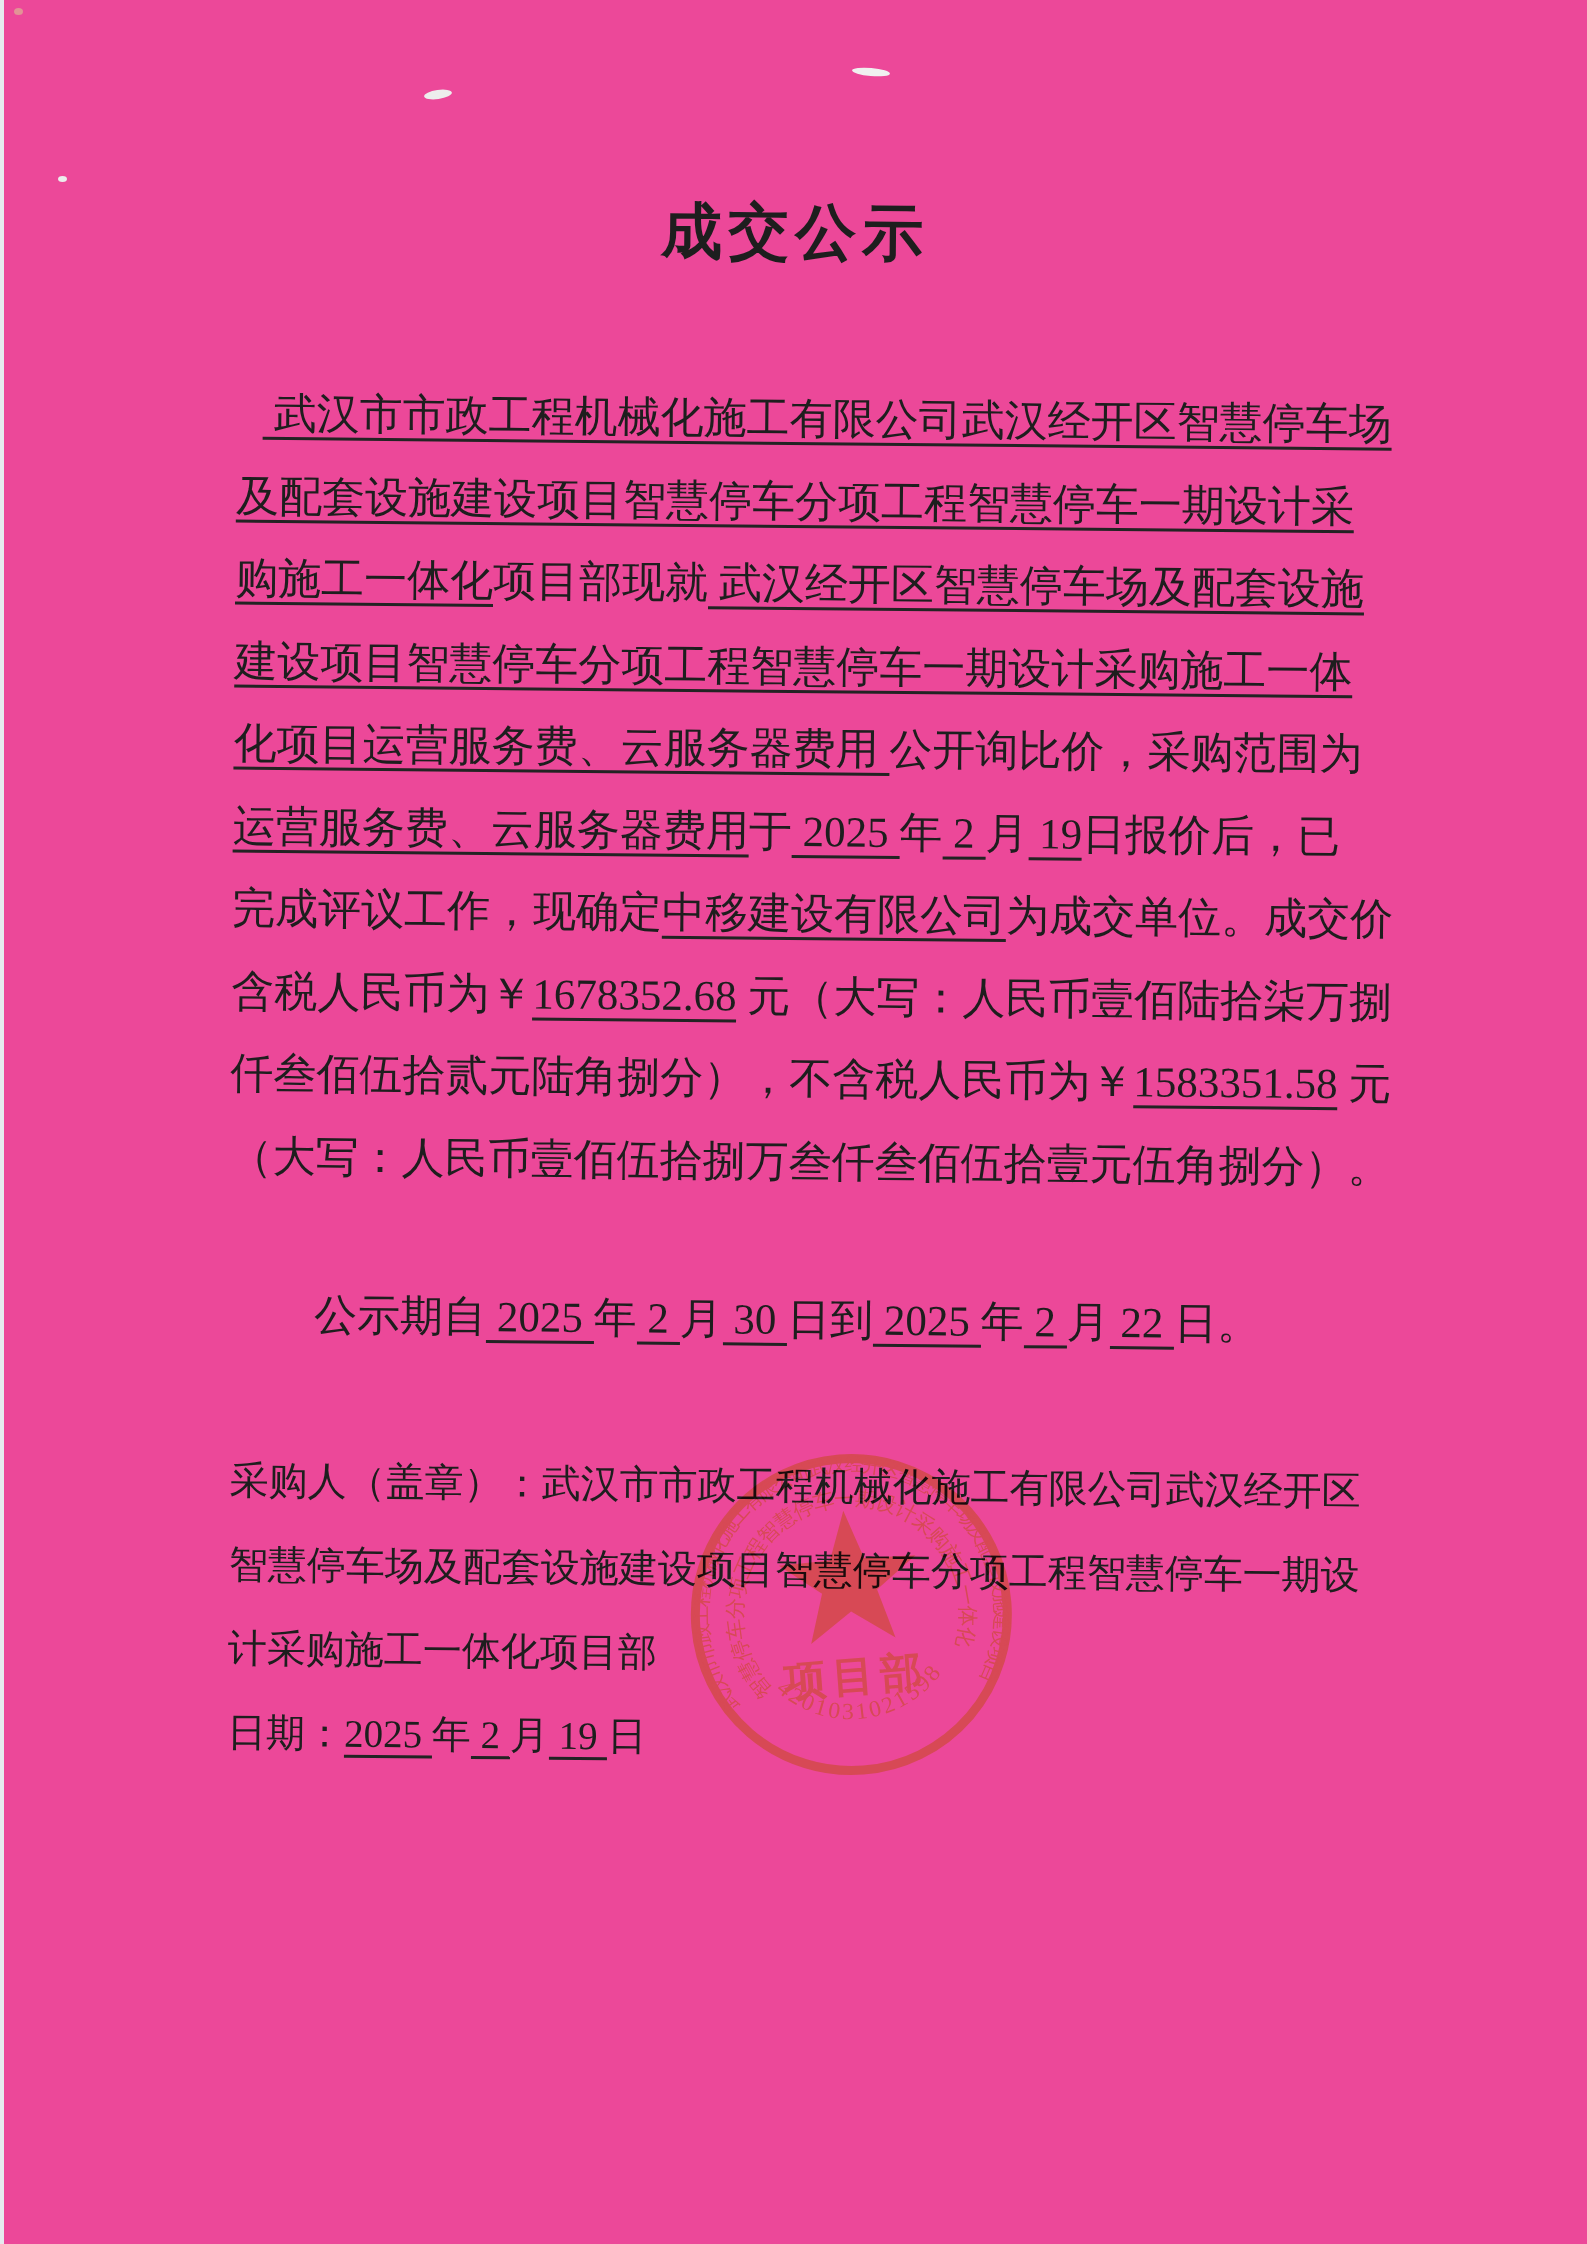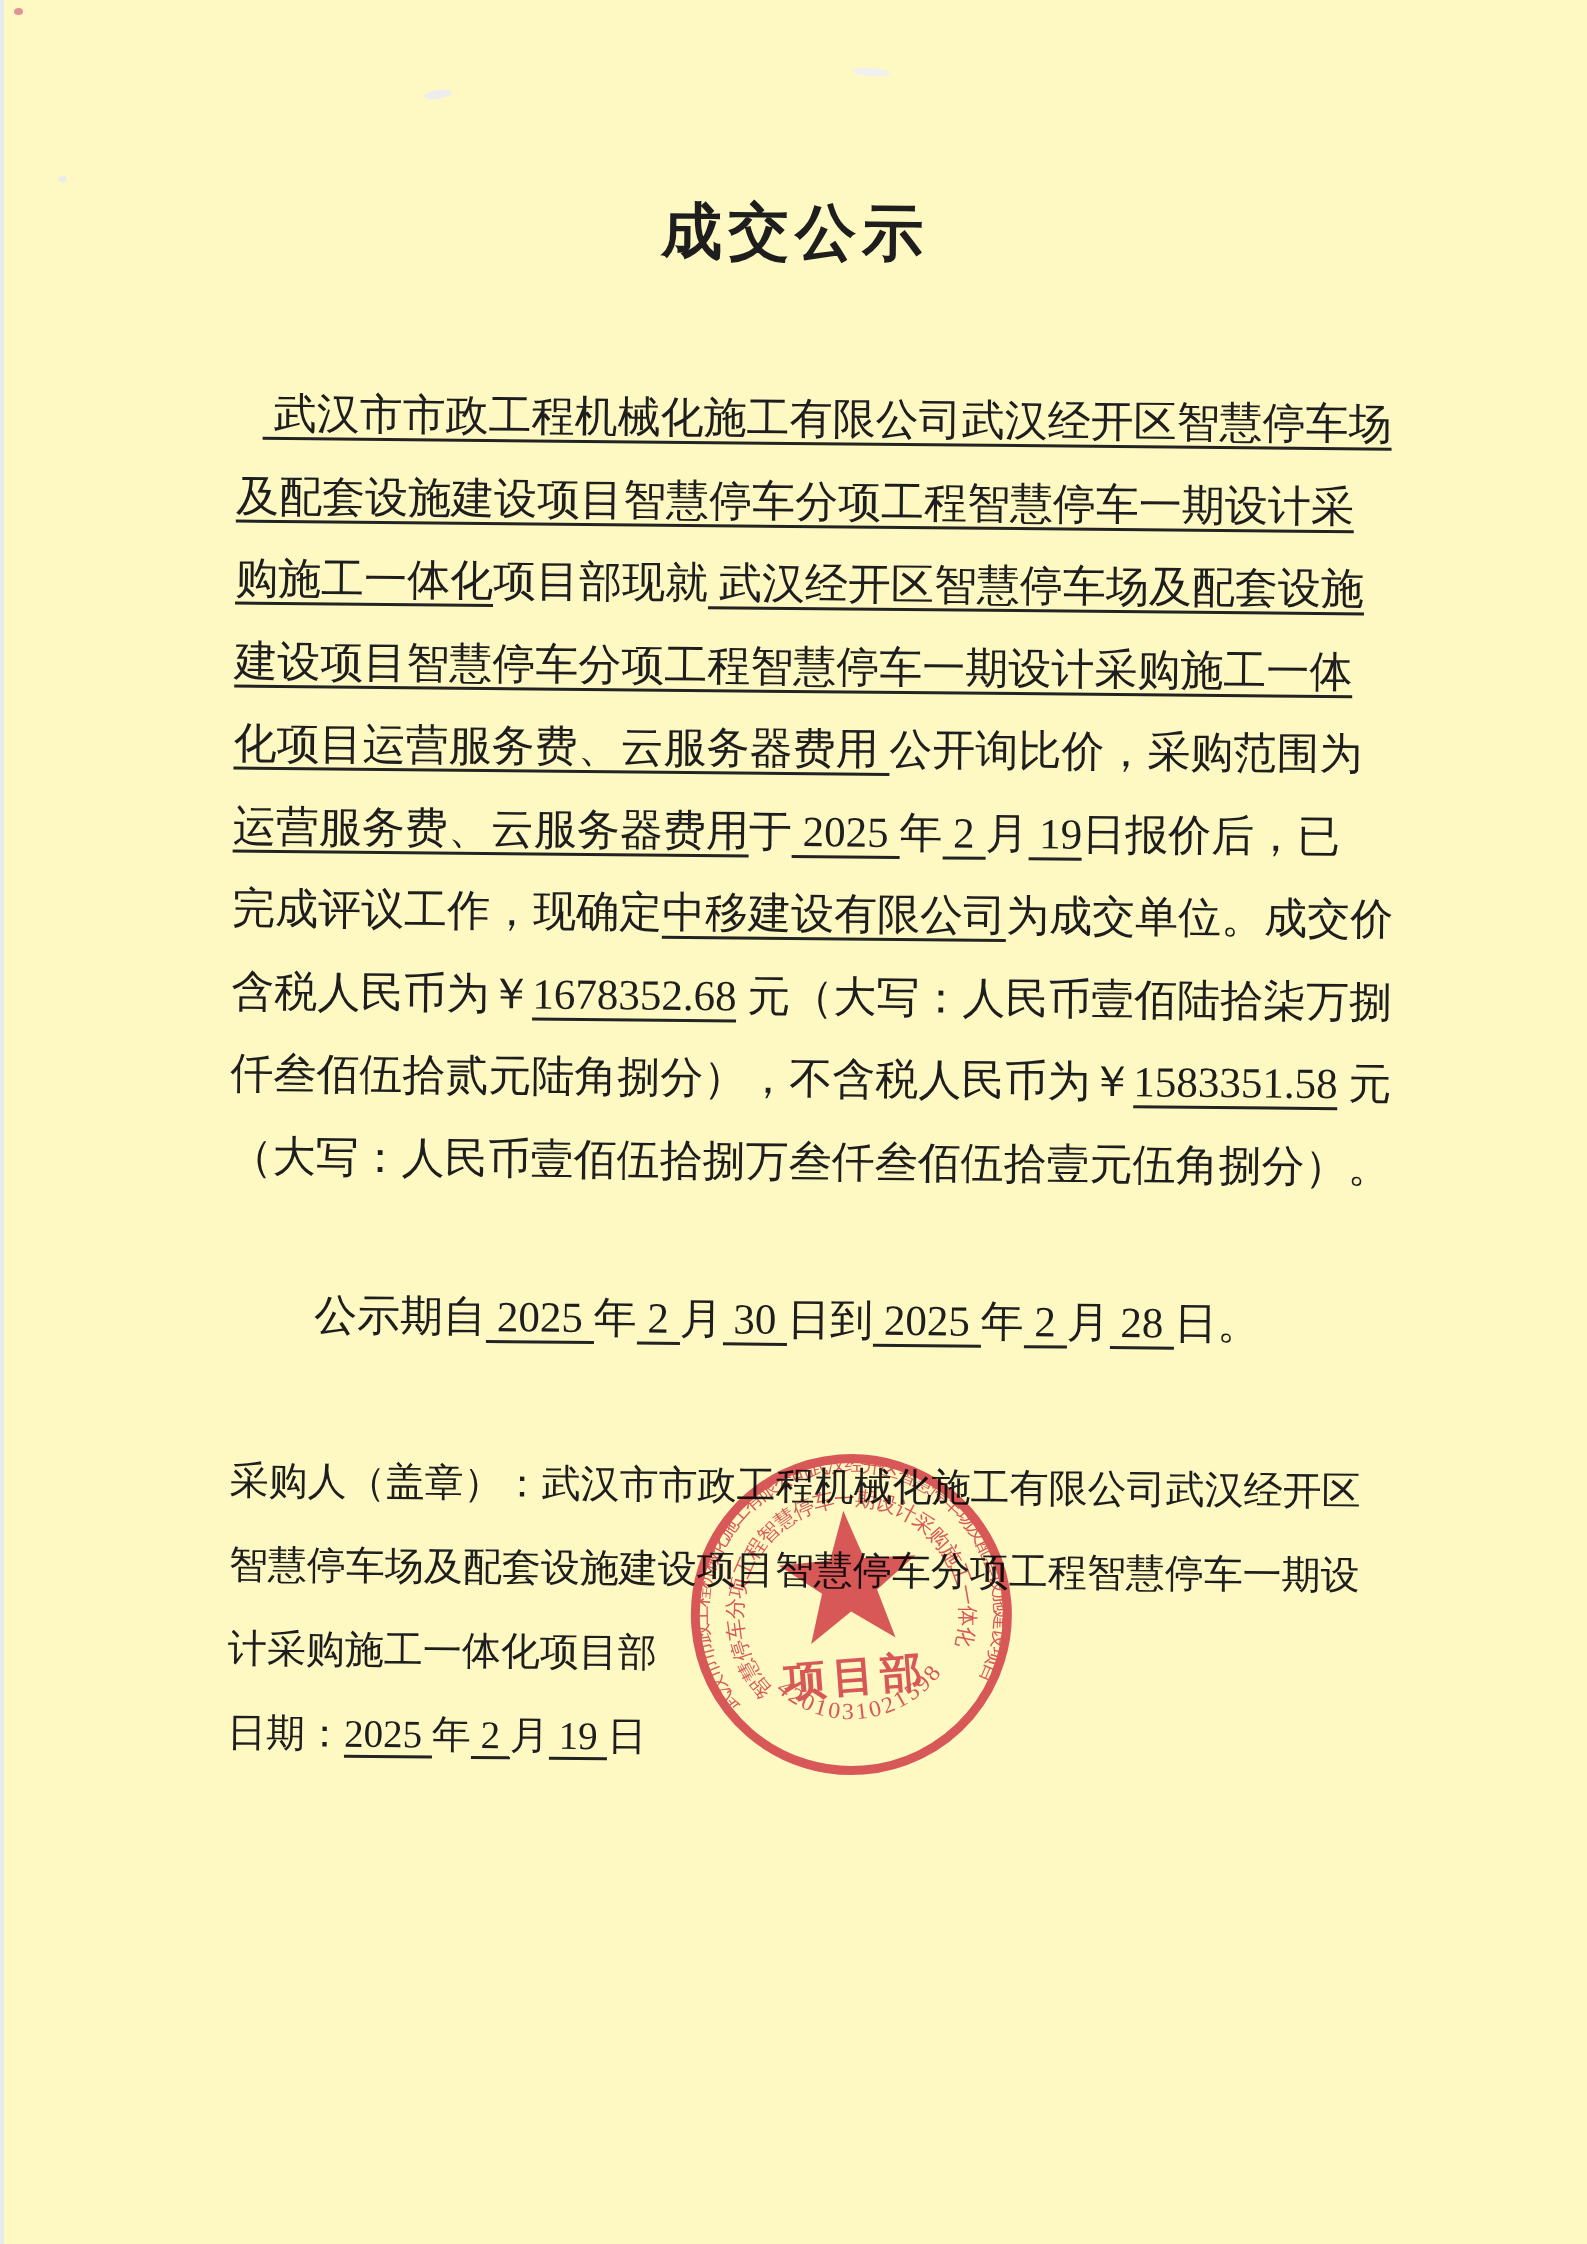--- a/index.html
+++ b/index.html
@@ -1,19 +1,19 @@
 <!DOCTYPE html>
 <html><head>
 <meta charset="utf-8">
 <style>
   html,body{margin:0;padding:0;background:#ffffff;}
   .page{
     position:relative;
     width:1587px;height:2244px;
-    background:#fef9c3;
+    background:#ec4899;
     overflow:hidden;
     font-family:"Liberation Serif","DejaVu Serif",serif;
     color:#1e1e1e;
   }
   
   .sheet{position:absolute;inset:0;transform:rotate(0.55deg);transform-origin:800px 400px;}
 
   .doc-title{
     position:absolute;top:192px;left:0;width:100%;
     text-align:center;font-size:61px;font-weight:bold;letter-spacing:6px;
@@ -61,21 +61,21 @@
         <div class="line"><span class="u">建设项目智慧停车分项工程智慧停车一期设计采购施工一体</span></div>
         <div class="line"><span class="u">化项目运营服务费、云服务器费用 </span><span>公开询比价，采购范围为</span></div>
         <div class="line"><span class="u">运营服务费、云服务器费用</span><span>于</span><span class="u"> 2025 </span><span>年</span><span class="u"> 2 </span><span>月</span><span class="u"> 19</span><span>日报价后，已</span></div>
         <div class="line"><span>完成评议工作，现确定</span><span class="u">中移建设有限公司</span><span>为成交单位。成交价</span></div>
         <div class="line"><span>含税人民币为￥</span><span class="u">1678352.68</span><span> 元（大写：人民币壹佰陆拾柒万捌</span></div>
         <div class="line"><span>仟叁佰伍拾贰元陆角捌分），不含税人民币为￥</span><span class="u">1583351.58</span><span> 元</span></div>
         <div class="line"><span>（大写：人民币壹佰伍拾捌万叁仟叁佰伍拾壹元伍角捌分）。</span></div>
       </div>
 
     <div class="para" id="para-period">
-        <div class="line"><span>公示期自</span><span class="u"> 2025 </span><span>年</span><span class="u"> 2 </span><span>月</span><span class="u"> 30 </span><span>日到</span><span class="u"> 2025 </span><span>年</span><span class="u"> 2 </span><span>月</span><span class="u"> 28 </span><span>日。</span></div>
+        <div class="line"><span>公示期自</span><span class="u"> 2025 </span><span>年</span><span class="u"> 2 </span><span>月</span><span class="u"> 30 </span><span>日到</span><span class="u"> 2025 </span><span>年</span><span class="u"> 2 </span><span>月</span><span class="u"> 22 </span><span>日。</span></div>
       </div>
 
     <div class="para" id="para-sign">
         <div class="line"><span>采购人（盖章）：武汉市市政工程机械化施工有限公司武汉经开区</span></div>
         <div class="line"><span>智慧停车场及配套设施建设项目智慧停车分项工程智慧停车一期设</span></div>
         <div class="line"><span>计采购施工一体化项目部</span></div>
         <div class="line"><span>日期：</span><span class="u">2025 </span><span>年</span><span class="u"> 2 </span><span>月</span><span class="u"> 19 </span><span>日</span></div>
       </div>
 
     <svg class="stamp" viewBox="0 0 360 360">

